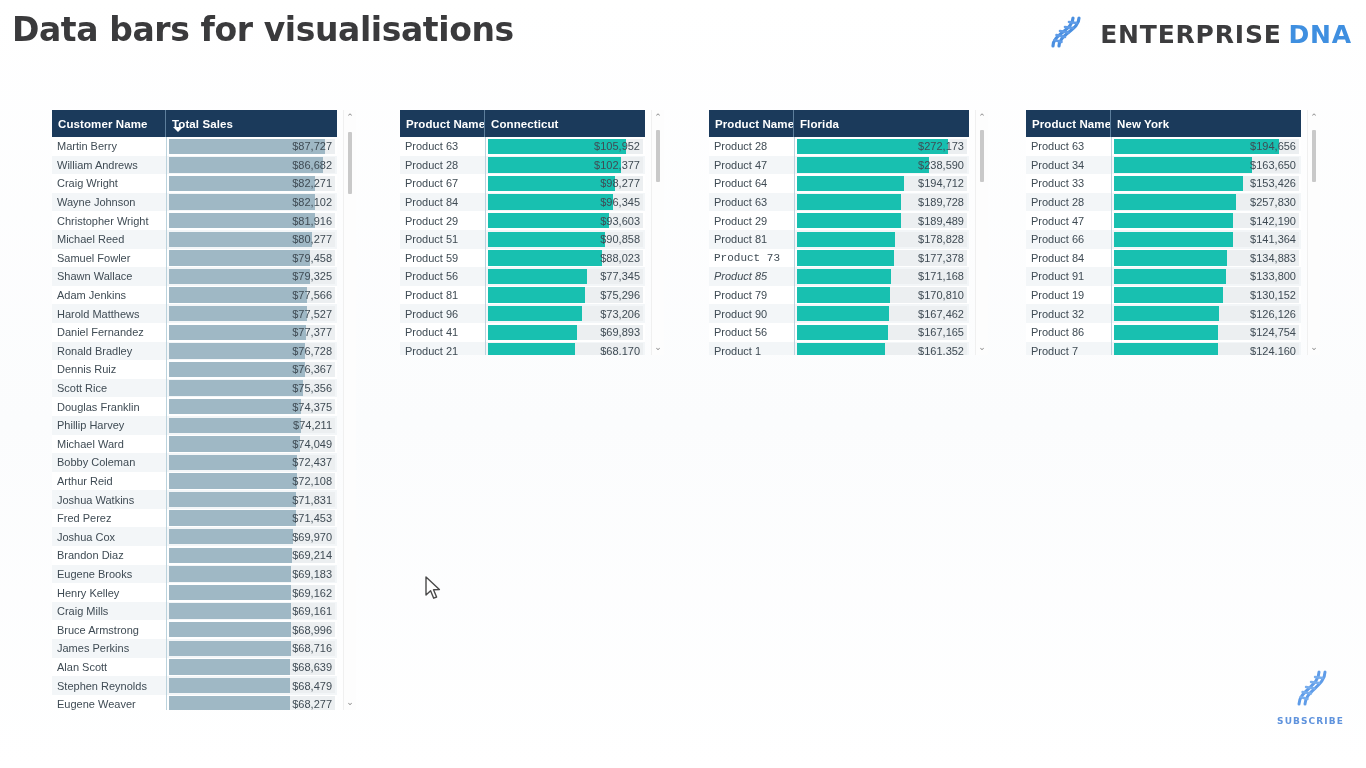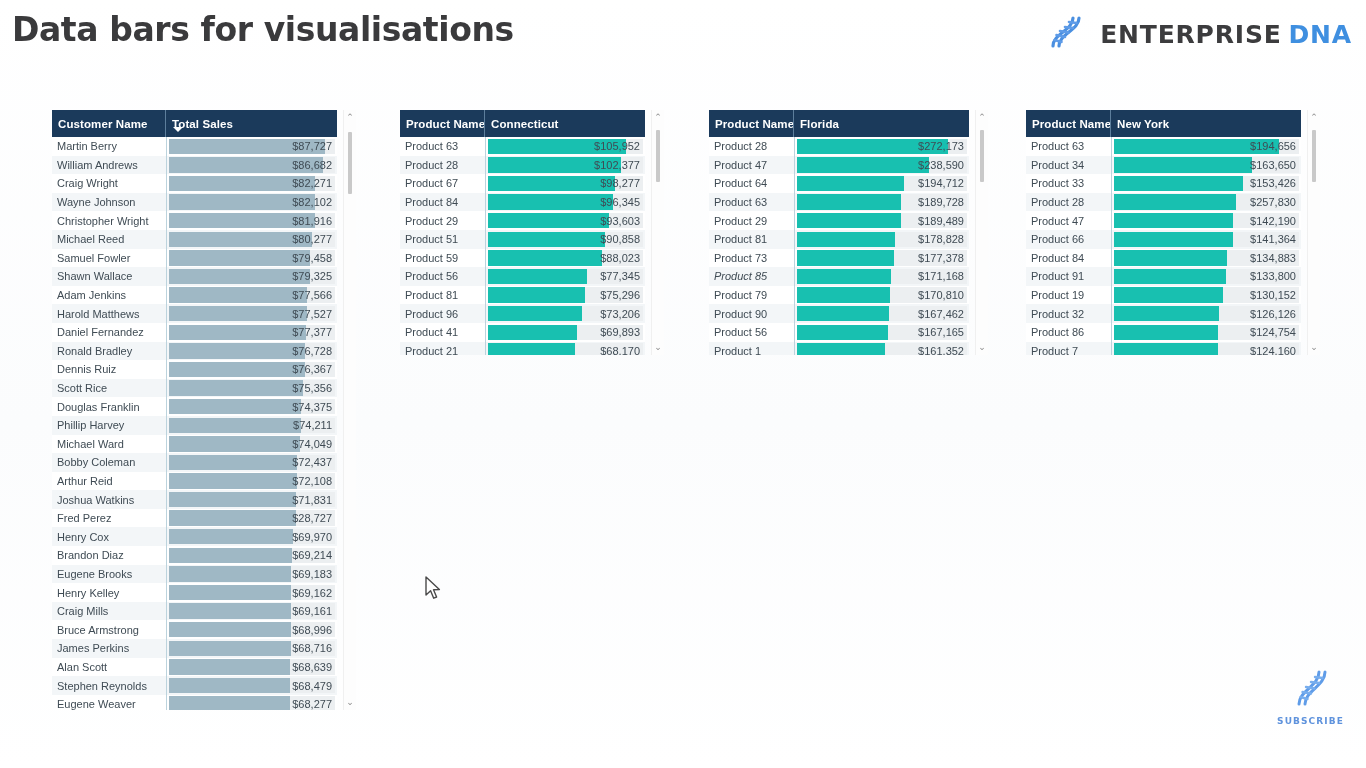--- a/index.html
+++ b/index.html
@@ -381,25 +381,25 @@
               <div class="bar-track" style="background: rgb(236, 239, 241);"></div>
               <div class="bar" style="width: calc(77.2376% - 4px); background: rgb(159, 184, 197);"></div>
               <span class="val">$71,831</span>
             </div>
           </div>
           <div class="row odd">
             <div class="cell-name" style="flex: 0 0 114px;">Fred Perez</div>
             <div class="cell-bar">
               <div class="bar-track" style="background: rgb(236, 239, 241);"></div>
               <div class="bar" style="width: calc(76.8312% - 4px); background: rgb(159, 184, 197);"></div>
-              <span class="val">$28,727</span>
-            </div>
-          </div>
-          <div class="row even">
-            <div class="cell-name" style="flex: 0 0 114px;">Henry Cox</div>
+              <span class="val">$71,453</span>
+            </div>
+          </div>
+          <div class="row even">
+            <div class="cell-name" style="flex: 0 0 114px;">Joshua Cox</div>
             <div class="cell-bar">
               <div class="bar-track" style="background: rgb(236, 239, 241);"></div>
               <div class="bar" style="width: calc(75.2366% - 4px); background: rgb(159, 184, 197);"></div>
               <span class="val">$69,970</span>
             </div>
           </div>
           <div class="row odd">
             <div class="cell-name" style="flex: 0 0 114px;">Brandon Diaz</div>
             <div class="cell-bar">
               <div class="bar-track" style="background: rgb(236, 239, 241);"></div>
@@ -643,21 +643,21 @@
           </div>
           <div class="row even">
             <div class="cell-name" style="flex: 0 0 85px;">Product 81</div>
             <div class="cell-bar">
               <div class="bar-track" style="background: rgb(236, 239, 241);"></div>
               <div class="bar" style="width: calc(58.6321% - 4px); background: rgb(24, 192, 176);"></div>
               <span class="val">$178,828</span>
             </div>
           </div>
           <div class="row odd">
-            <div class="cell-name" style="flex: 0 0 85px;">Product 73</div>
+            <div class="cell-name" style="flex: 0 0 85px; font-family: Liberation Mono, monospace;">Product 73</div>
             <div class="cell-bar">
               <div class="bar-track" style="background: rgb(236, 239, 241);"></div>
               <div class="bar" style="width: calc(58.1567% - 4px); background: rgb(24, 192, 176);"></div>
               <span class="val">$177,378</span>
             </div>
           </div>
           <div class="row even">
             <div class="cell-name" style="flex: 0 0 85px; font-style: italic;">Product 85</div>
             <div class="cell-bar">
               <div class="bar-track" style="background: rgb(236, 239, 241);"></div>

